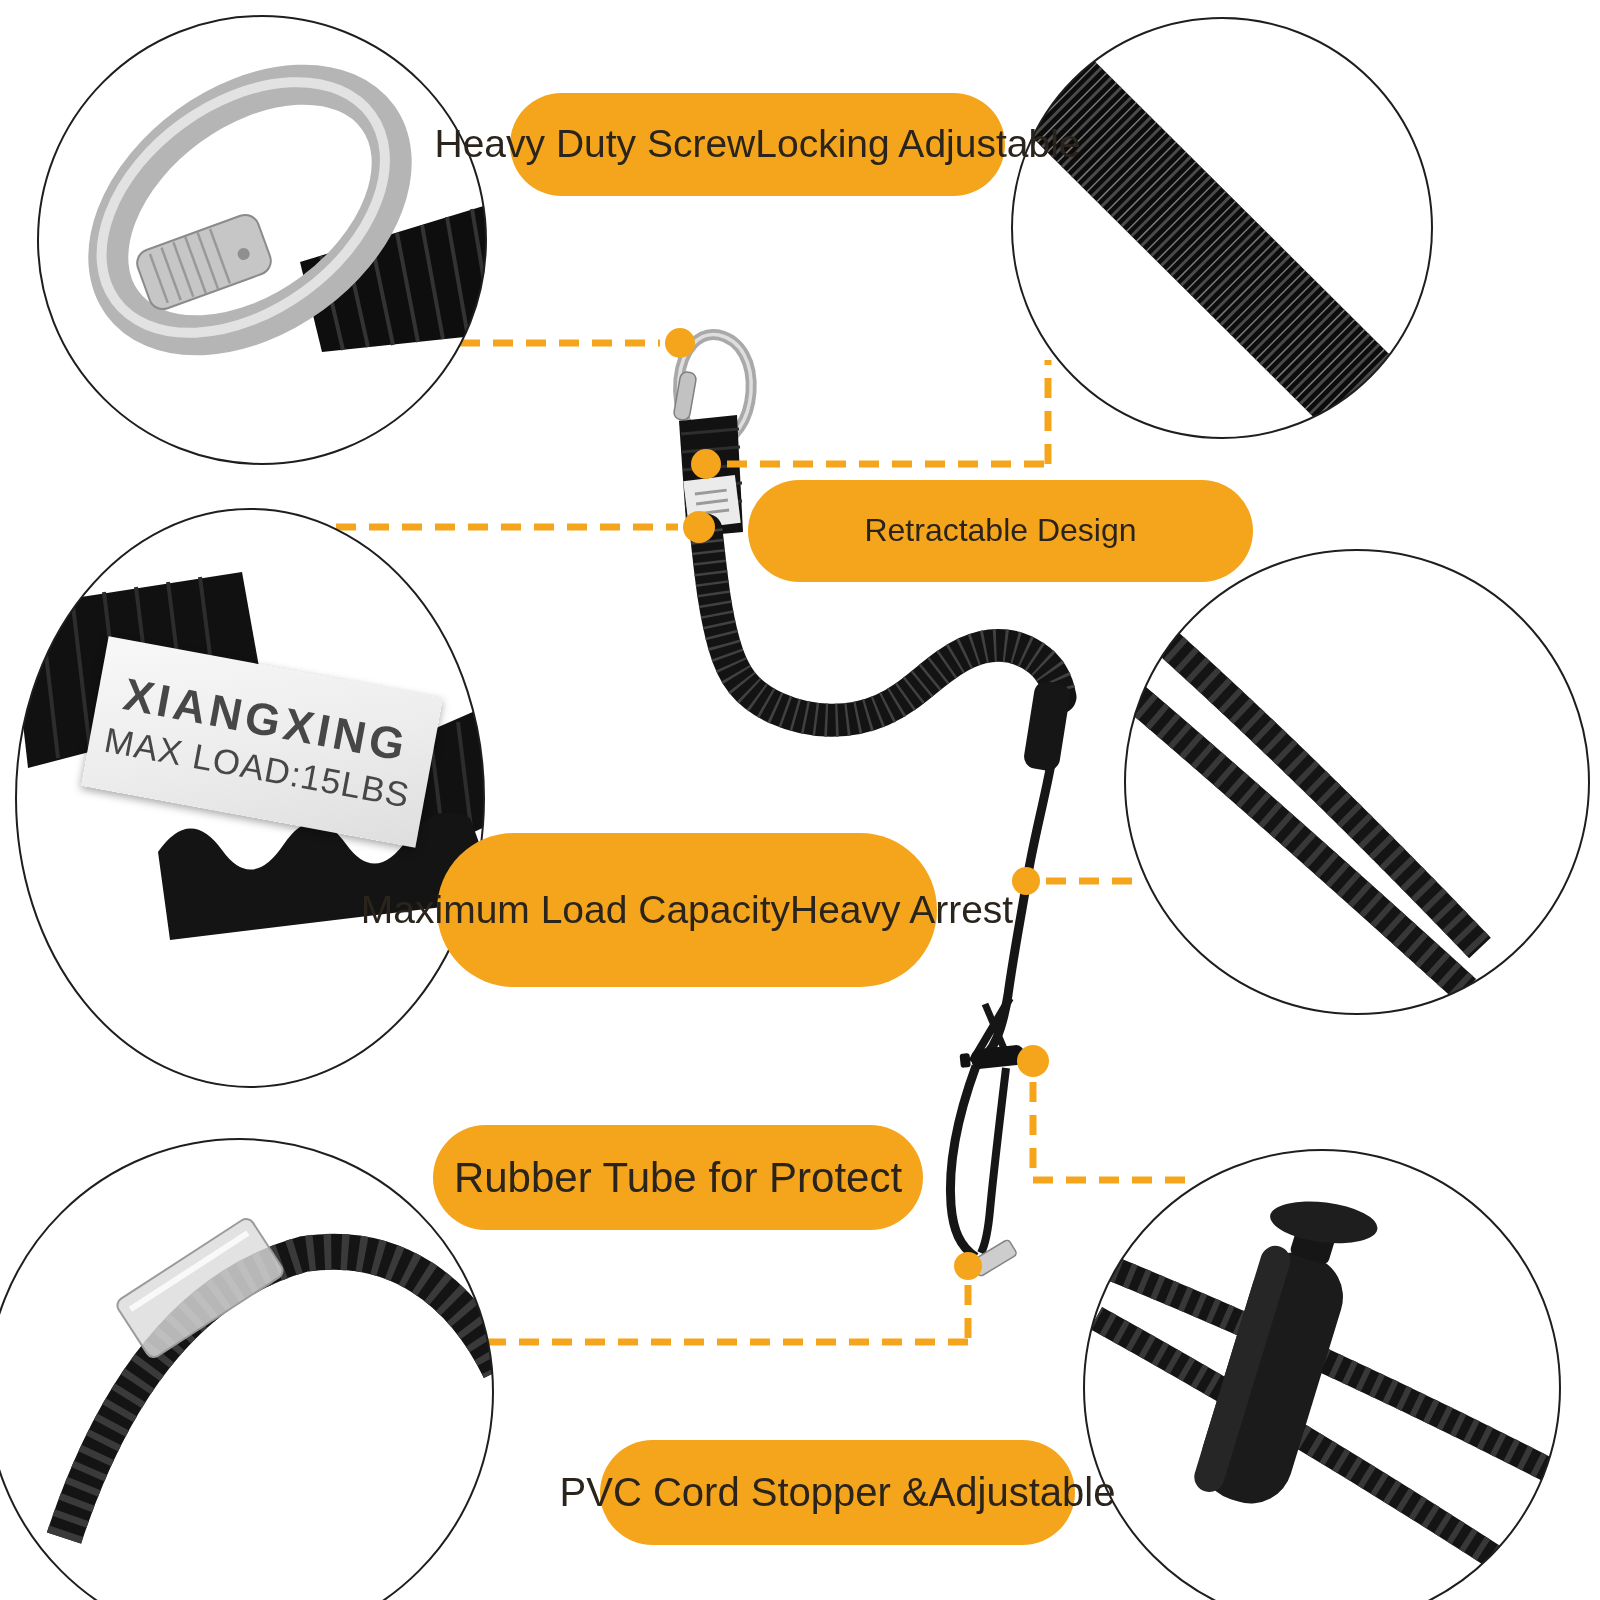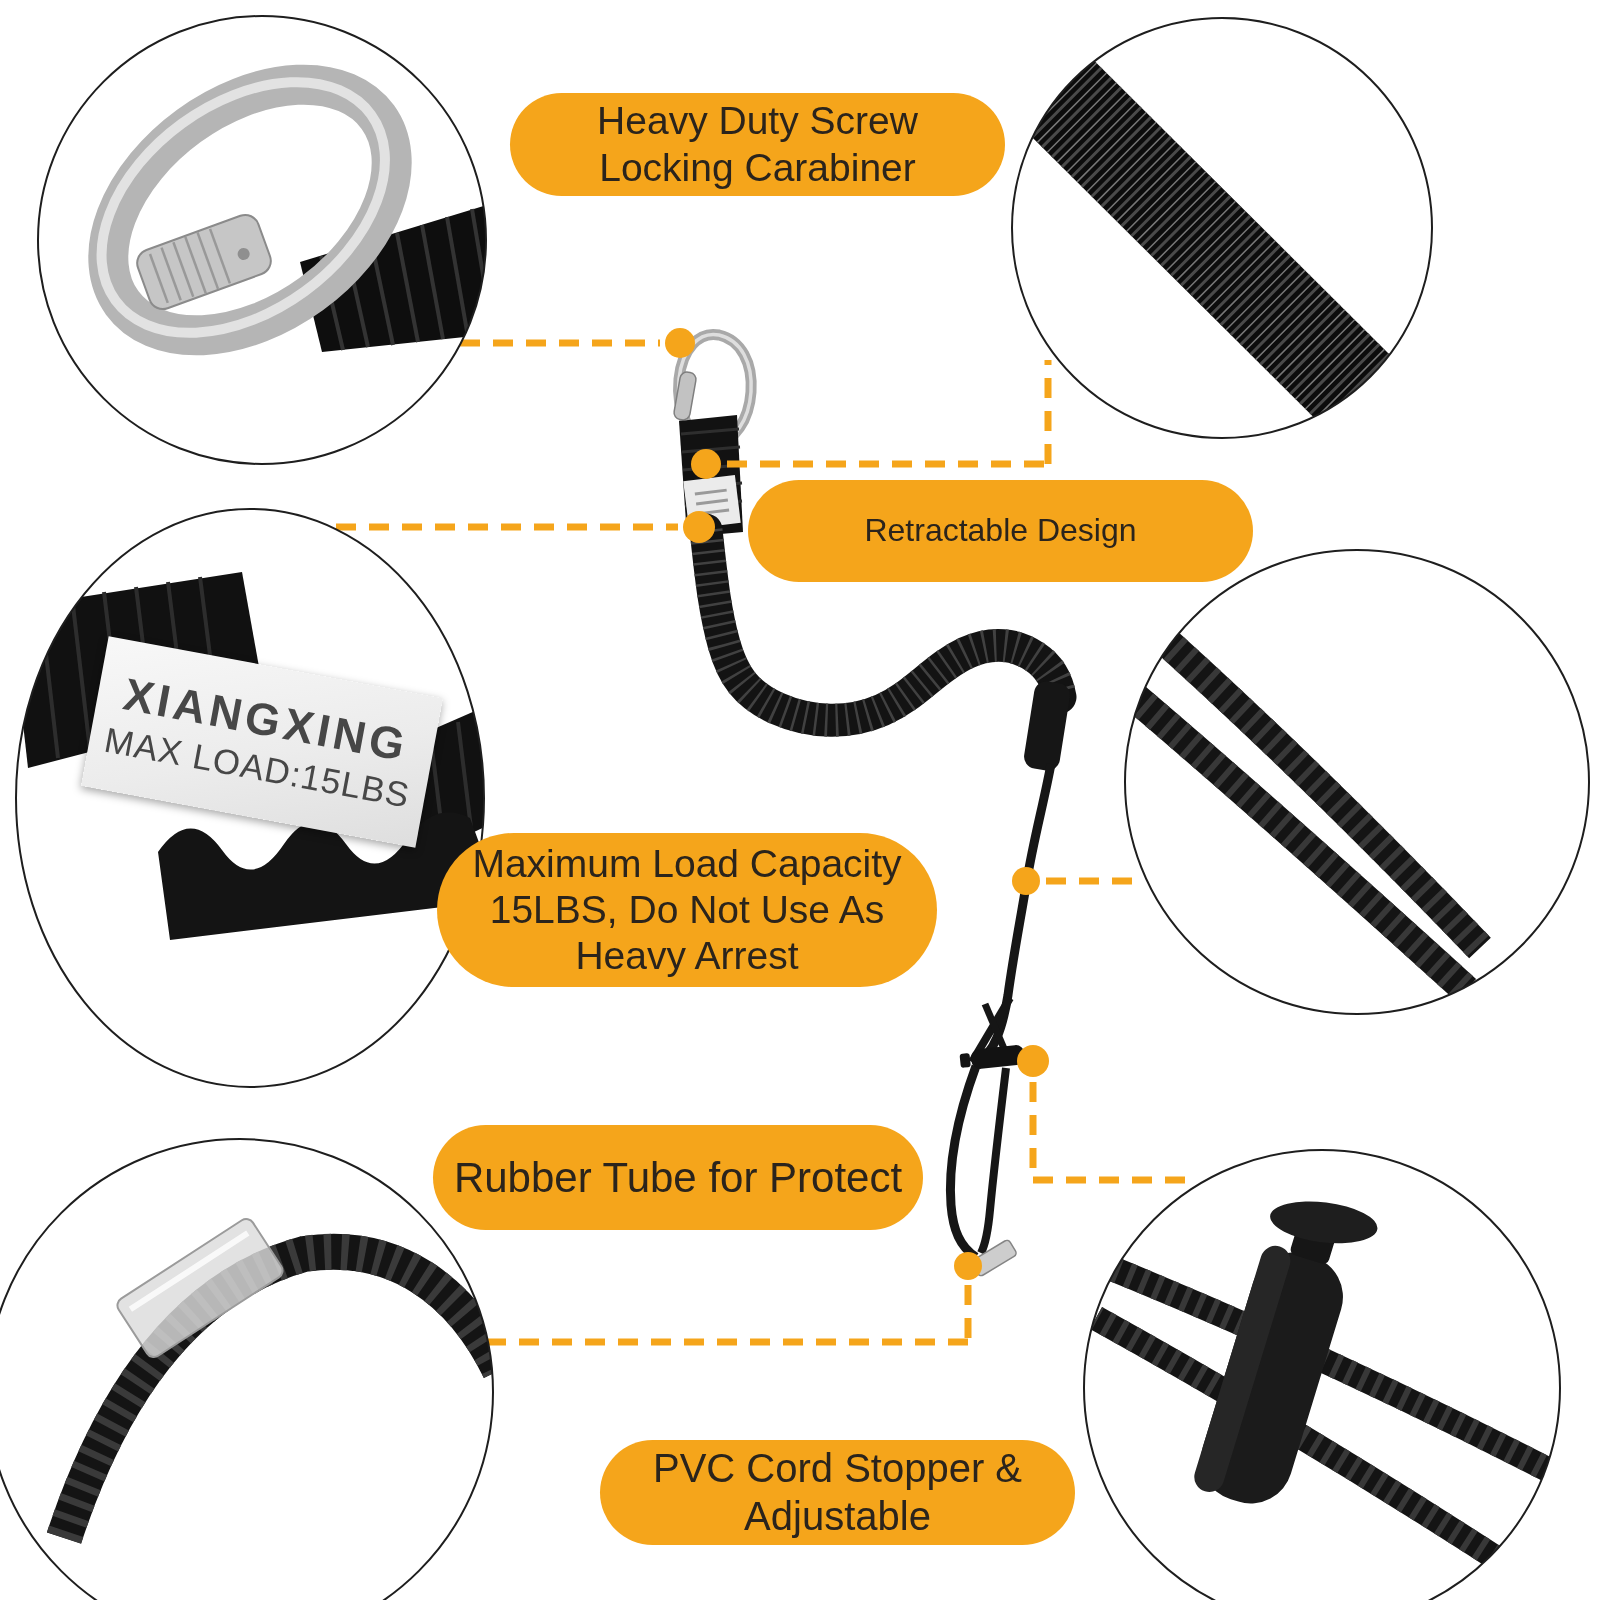--- a/index.html
+++ b/index.html
@@ -4,21 +4,21 @@
 <style>
   html,body{margin:0;padding:0;background:#ffffff;}
   body{width:1600px;height:1600px;overflow:hidden;font-family:"Liberation Sans", sans-serif;}
   .stage{position:relative;width:1600px;height:1600px;background:#ffffff;}
   .stage > svg{position:absolute;left:0;top:0;}
 
   .pill{
     position:absolute;
     background:#F5A51B;
     color:#2B241C;
-    display:flex;flex-direction:column;align-items:center;justify-content:center;
+    display:flex;align-items:center;justify-content:center;
     text-align:center;
     font-weight:400;
     line-height:1.18;
   }
   .pill span{display:block;white-space:nowrap;}
   .pill-1{left:510px;top:93px;width:495px;height:103px;border-radius:52px;font-size:39px;}
   .pill-2{left:748px;top:480px;width:505px;height:102px;border-radius:51px;font-size:32px;}
   .pill-3{left:437px;top:833px;width:500px;height:154px;border-radius:77px;font-size:39px;}
   .pill-4{left:1088px;top:1022px;width:497px;height:101px;border-radius:51px;font-size:42px;}
   .pill-5{left:433px;top:1125px;width:490px;height:105px;border-radius:53px;font-size:42px;}
@@ -233,30 +233,29 @@
       <g transform="translate(4,-164) rotate(-10)">
         <ellipse rx="54" ry="20" fill="#1e1e1e"></ellipse>
       </g>
     </g>
   </g>
   <circle cx="1322" cy="1388" r="238" fill="none" stroke="#1e1e1e" stroke-width="2"></circle>
 </svg>
 
   <div class="pill pill-1">
     <span>Heavy Duty Screw</span>
-    <span>Locking Carabiner</span>
+    <span>Locking Adjustable</span>
   </div>
 
   <div class="pill pill-2">
     <span>Retractable Design</span>
   </div>
 
   <div class="pill pill-3">
     <span>Maximum Load Capacity</span>
-    <span>15LBS, Do Not Use As</span>
     <span>Heavy Arrest</span>
   </div>
 
 
   <div class="pill pill-5">
     <span>Rubber Tube for Protect</span>
   </div>
 
   <div class="pill pill-6">
     <span>PVC Cord Stopper &amp;</span>

